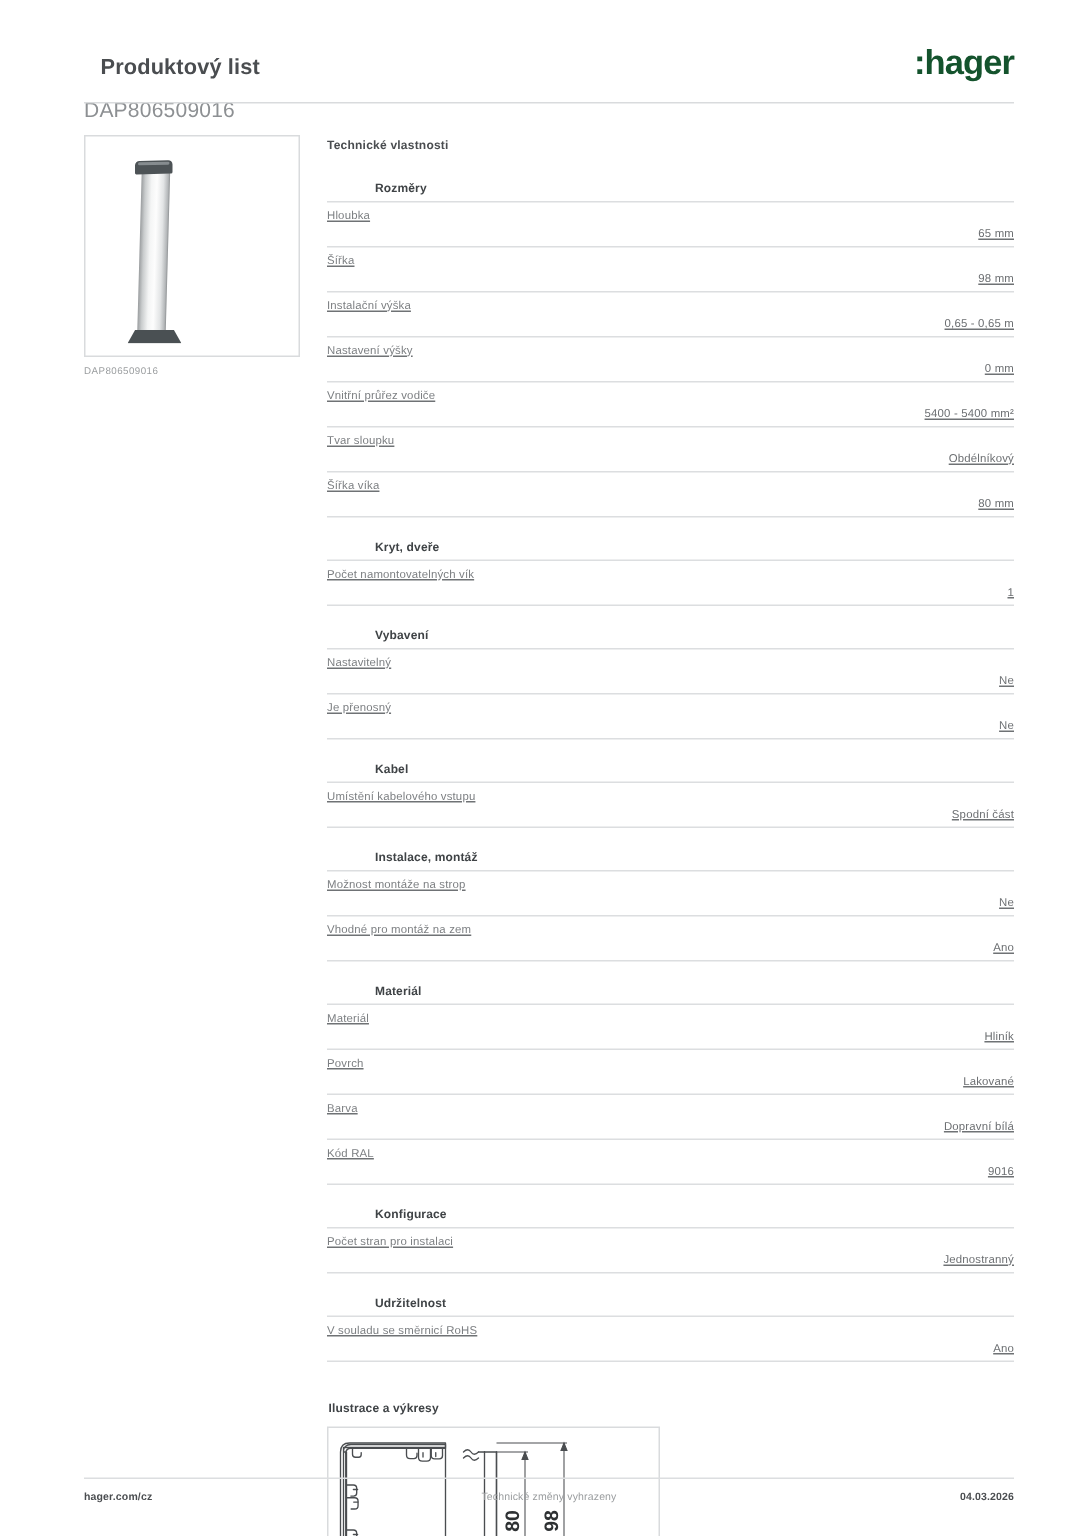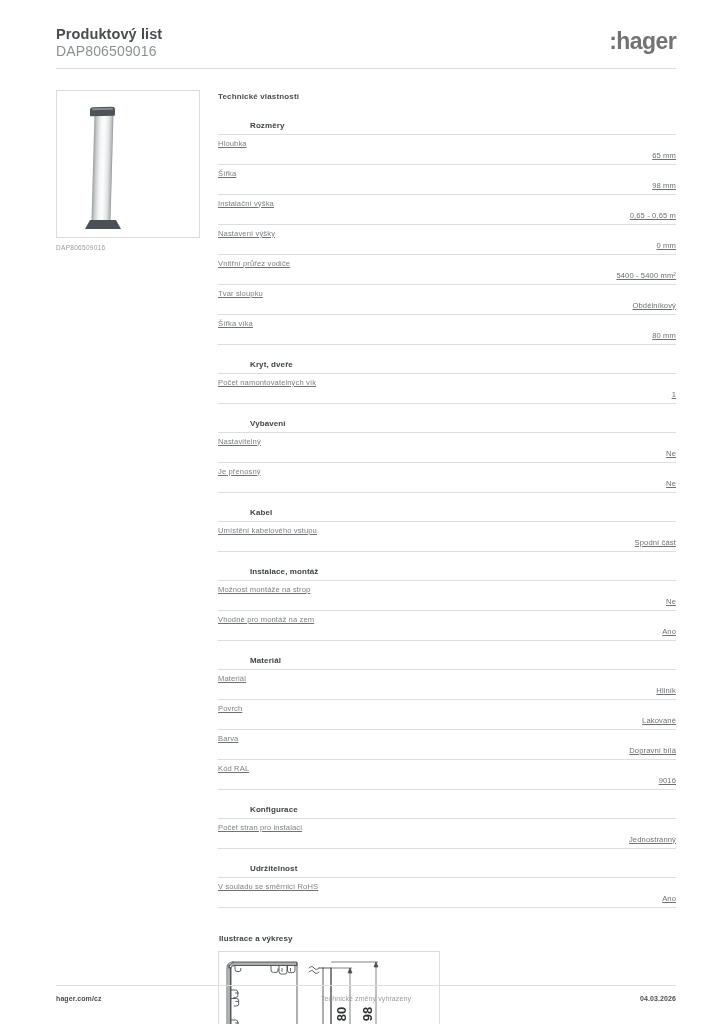--- a/index.html
+++ b/index.html
@@ -30,21 +30,21 @@
     top: 26px;
     right: 48px;
     height: 44px;
   }
   .doc-title {
     font-size: 14.5px;
     font-weight: bold;
     color: #4a4d50;
     letter-spacing: 0.1px;
     line-height: 17px;
-    margin: 0;
+    margin: 11px;
   }
   .doc-ref {
     font-size: 14px;
     font-weight: normal;
     color: #8d9093;
     line-height: 17px;
     margin: 0;
     letter-spacing: 0.15px;
   }
   .brand {
@@ -246,21 +246,21 @@
   }
 </style>
 </head>
 <body>
 
 <div class="page">
 
   <div class="header">
     <div class="doc-title">Produktový list</div>
     <div class="doc-ref">DAP806509016</div>
-    <div class="brand" style="color: #737373;">:hager</div>
+    <div class="brand" style="color: #14532d;">:hager</div>
   </div>
   <div class="rule-top"></div>
 
   <div class="product-panel">
     <div class="bollard">
       <div class="body"></div>
       <div class="cap"></div>
       <div class="cap-hi"></div>
       <div class="base"></div>
     </div>

